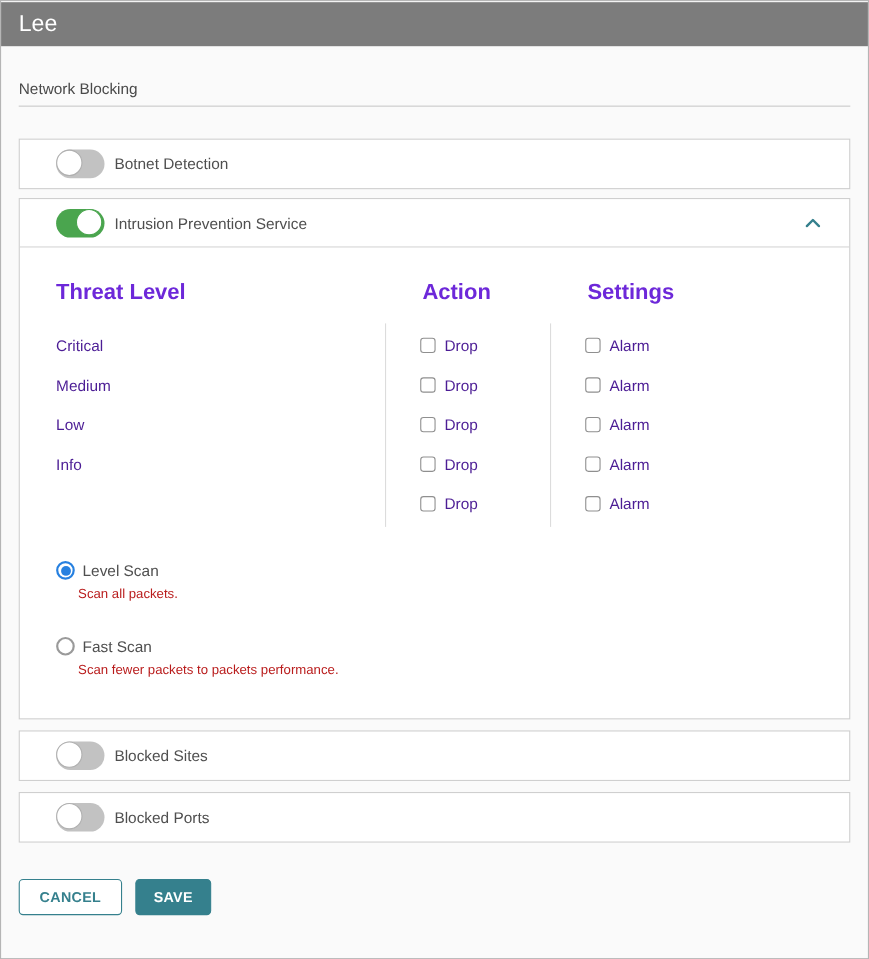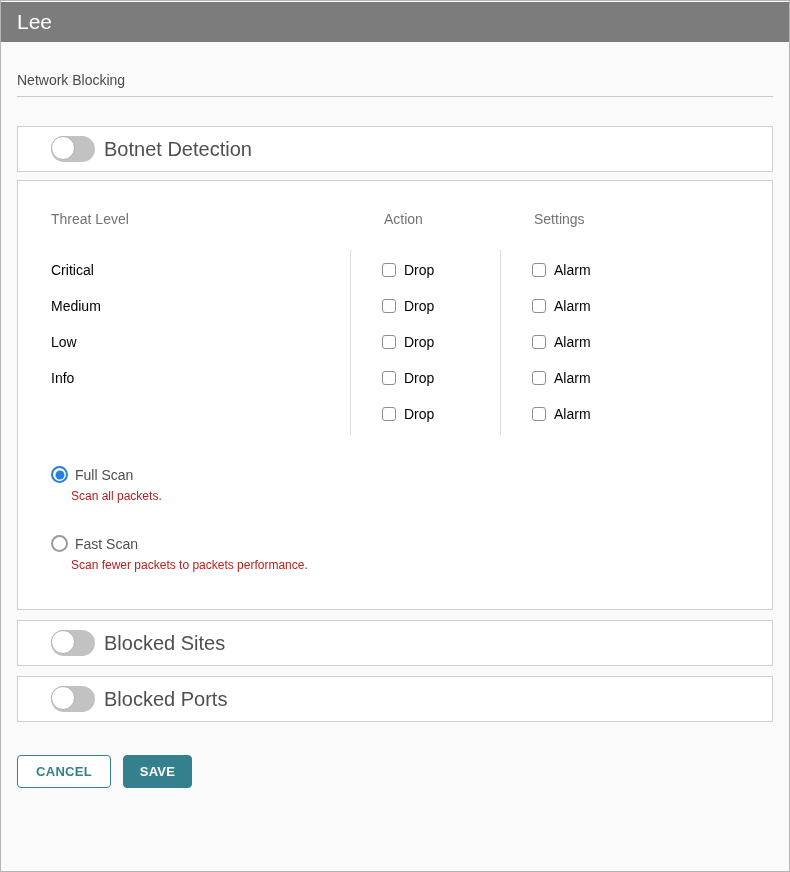--- a/index.html
+++ b/index.html
@@ -45,36 +45,36 @@
     background: #c2c2c2; flex: 0 0 auto;
     cursor: pointer;
   }
   .toggle .knob {
     position: absolute; top: 0; left: 0;
     width: 24px; height: 24px; border-radius: 50%;
     background: #ffffff; border: 1px solid #b0b0b0;
   }
   .toggle.on { background: #4aa54e; }
   .toggle.on .knob { left: 18px; border-color: #4aa54e; }
-  .toggle-label { margin-left: 9px; font-size: 20px; color: #4f4f4f; }
+  .toggle-label { margin-left: 9px; font-size: 14px; color: #4f4f4f; }
   .chevron { margin-left: auto; margin-right: 10px; cursor: pointer; display: flex; align-items: center; }
   
   .ips-content { padding: 0 16px 37px 33px; }
   .tbl-head { display: flex; margin-top: 30px; height: 20px; }
-  .tbl-head .h { font-size: 14px; font-weight: normal; color: #737373; }
+  .tbl-head .h { font-size: 20px; font-weight: bold; color: #6d28d9; }
   .c1 { width: 299px; }
   .c2 { width: 150px; }
   .c3 { flex: 1; }
   .tbl-head .c2, .tbl-head .c3 { padding-left: 34px; }
   .tbl-body { display: flex; margin-top: 19px; }
   .tbl-body .col { padding-top: 2px; padding-bottom: 3px; }
   .tbl-body .c2, .tbl-body .c3 { border-left: 1px solid #dcdcdc; padding-left: 31px; }
   .cell {
     height: 36px; display: flex; align-items: center;
-    font-size: 14px; color: #000000; text-align: center;
+    font-size: 14px; color: #4c1d95; text-align: center;
   }
   .checkbox {
     width: 14px; height: 14px; flex: 0 0 auto;
     border: 1px solid #8f8f8f; border-radius: 3px;
     background: #ffffff; margin-right: 8px; cursor: pointer;
   }
   
   .radio-row { display: flex; align-items: center; margin-top: 31px; }
   .radio-row.second { margin-top: 32px; }
   .radio {
@@ -125,20 +125,31 @@
     <div class="panel simple first">
       <div class="panel-row">
         <span class="toggle">
             <span class="knob"></span>
           </span>
         <span class="toggle-label">Botnet Detection</span>
       </div>
     </div>
 
     <div class="panel expandable">
+      <div class="panel-row expand-head">
+        <span class="toggle on">
+            <span class="knob"></span>
+          </span>
+        <span class="toggle-label">Intrusion Prevention Service</span>
+        <span class="chevron">
+          <svg width="14" height="9" viewBox="0 0 14 9">
+              <polyline points="1.5,7.5 7,2 12.5,7.5" stroke="#35808d" stroke-width="2.2" fill="none" stroke-linecap="round" stroke-linejoin="round"></polyline>
+            </svg>
+        </span>
+      </div>
 
       <div class="ips-content">
         <div class="tbl-head">
           <div class="c1 h">Threat Level</div>
           <div class="c2 h">Action</div>
           <div class="c3 h">Settings</div>
         </div>
 
         <div class="tbl-body">
           <div class="c1 col">
@@ -188,21 +199,21 @@
               </div>
             <div class="cell">
                 <span class="checkbox"></span>
                 <span>Alarm</span>
               </div>
           </div>
         </div>
 
         <div class="radio-row">
           <span class="radio selected"></span>
-          <span class="radio-label">Full Scan</span>
+          <span class="radio-label">Level Scan</span>
         </div>
         <div class="radio-desc">Scan all packets.</div>
 
         <div class="radio-row second">
           <span class="radio"></span>
           <span class="radio-label">Fast Scan</span>
         </div>
         <div class="radio-desc">Scan fewer packets to packets performance.</div>
       </div>
     </div>

